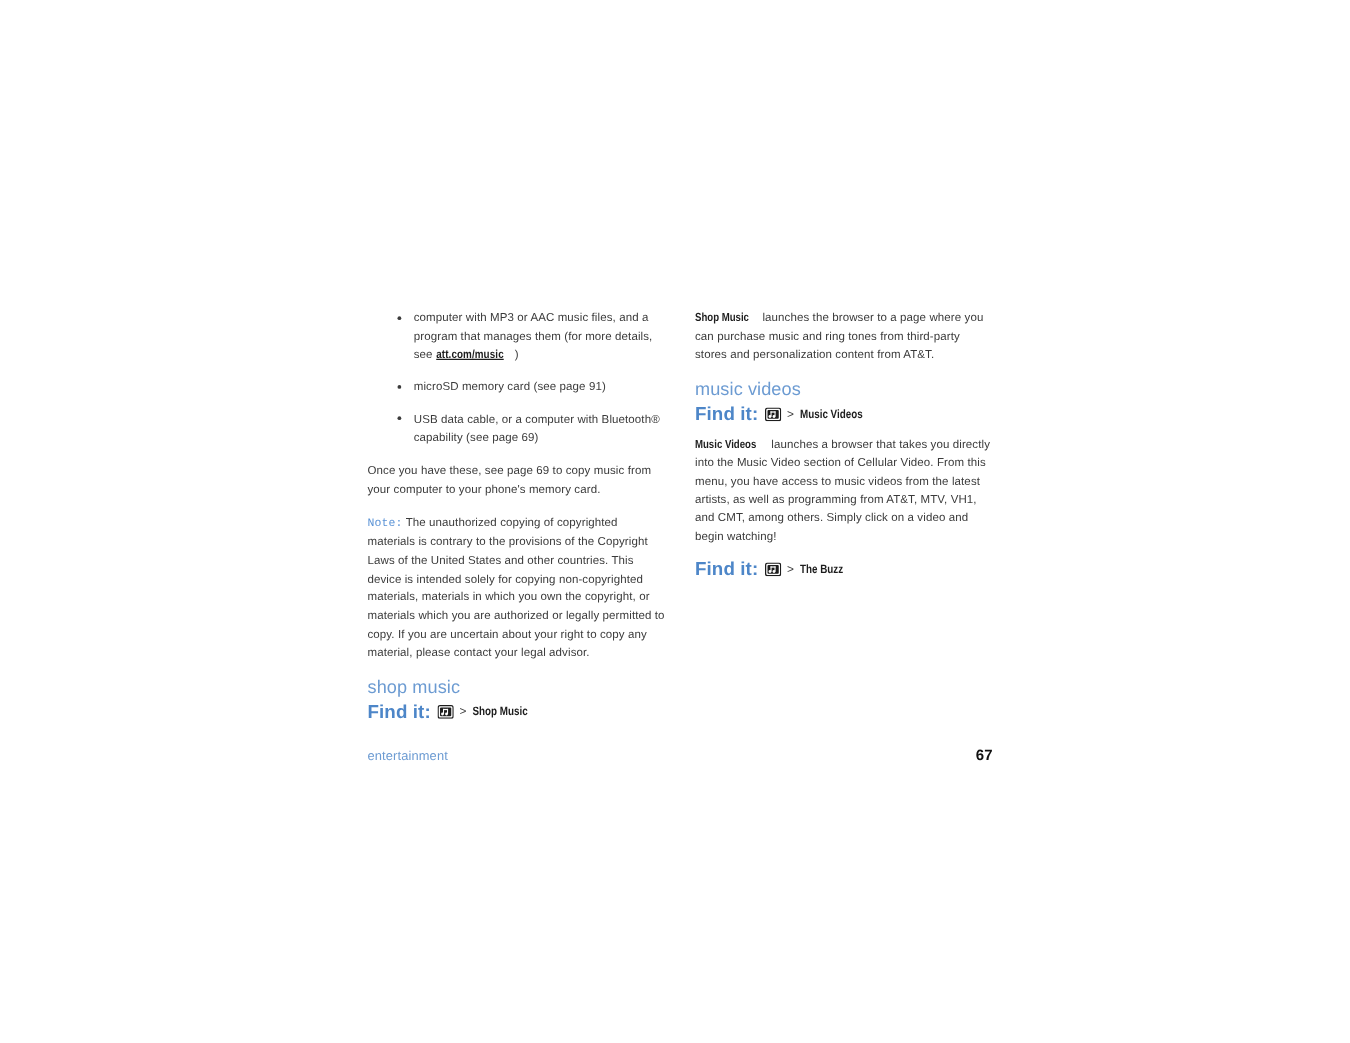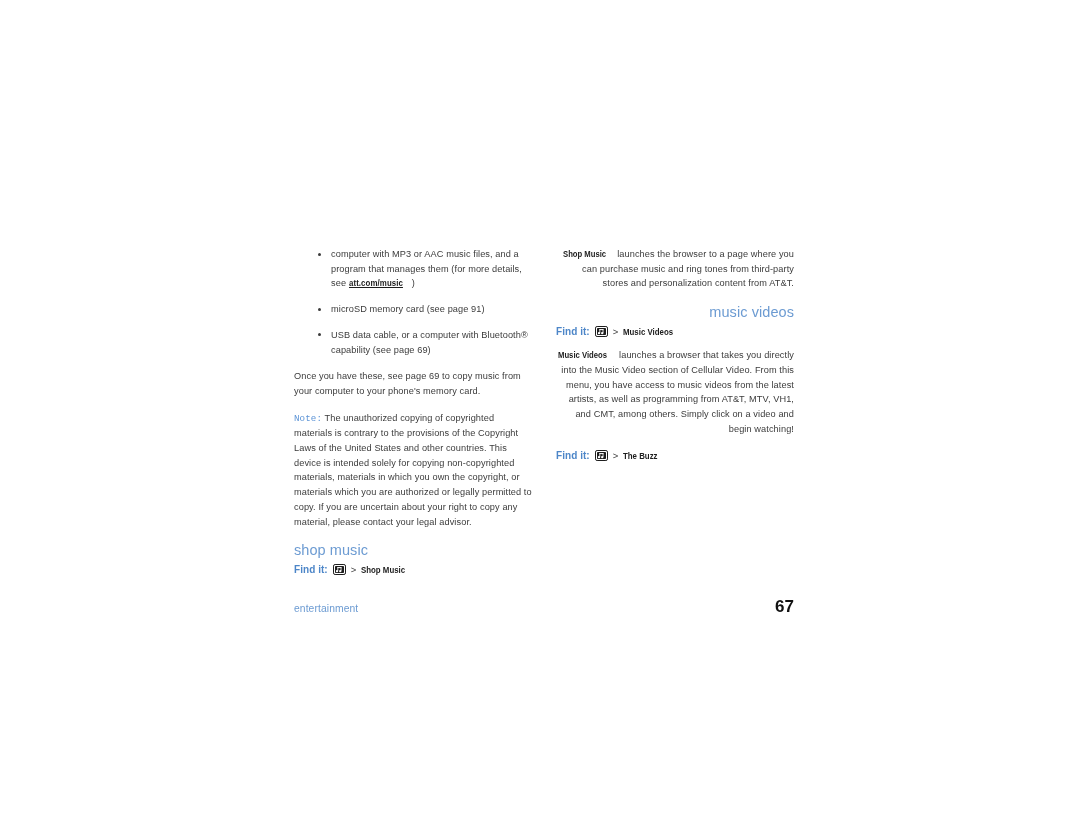--- a/index.html
+++ b/index.html
@@ -30,21 +30,21 @@
     top: 231px;
     width: 500px;
   }
 
   .col {
     position: absolute;
     top: 0;
     width: 238px;
   }
   .col-left  { left: 0px; }
-  .col-right { left: 262px; text-align: right; }
+  .col-right { left: 262px; }
 
   
   .body-text {
     font-family: "Liberation Sans", sans-serif;
     font-size: 9.2px;
     line-height: 14.7px;
     color: #3b3b3b;
     letter-spacing: 0.01em;
   }
 
@@ -119,21 +119,21 @@
   
   .find-it {
     display: flex;
     align-items: center;
     margin: 2px 0 9px 0;
     height: 15px;
   }
   .find-it-label {
     font-family: "Liberation Sans", sans-serif;
     font-weight: bold;
-    font-size: 10px;
+    font-size: 15px;
     color: #4d86c8;
     letter-spacing: 0.005em;
     margin-right: 5px;
   }
   .menu-icon {
     display: inline-block;
     width: 13px;
     height: 11px;
     flex: 0 0 auto;
     margin-right: 5px;
@@ -171,21 +171,21 @@
     align-items: baseline;
   }
   .footer-chapter {
     font-family: "Liberation Sans", sans-serif;
     font-size: 10.3px;
     color: #6c9bd2;
     letter-spacing: 0.01em;
   }
   .footer-page {
     font-family: "Liberation Sans", sans-serif;
-    font-size: 17px;
+    font-size: 12px;
     font-weight: bold;
     color: #111111;
     margin-left: 17px;
     min-width: 16px;
     text-align: right;
   }
 </style>
 </head>
 <body>
 

